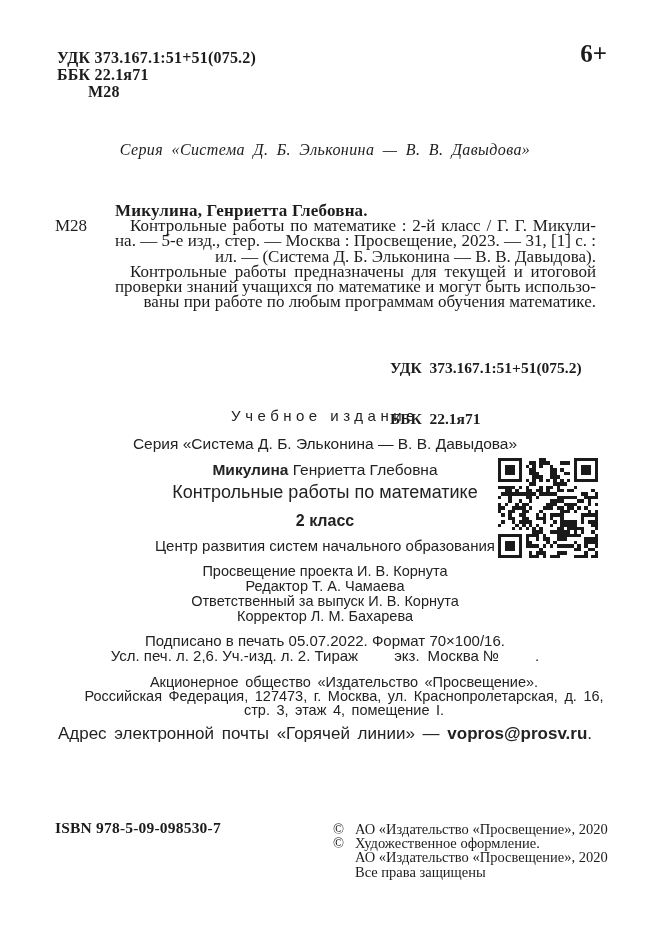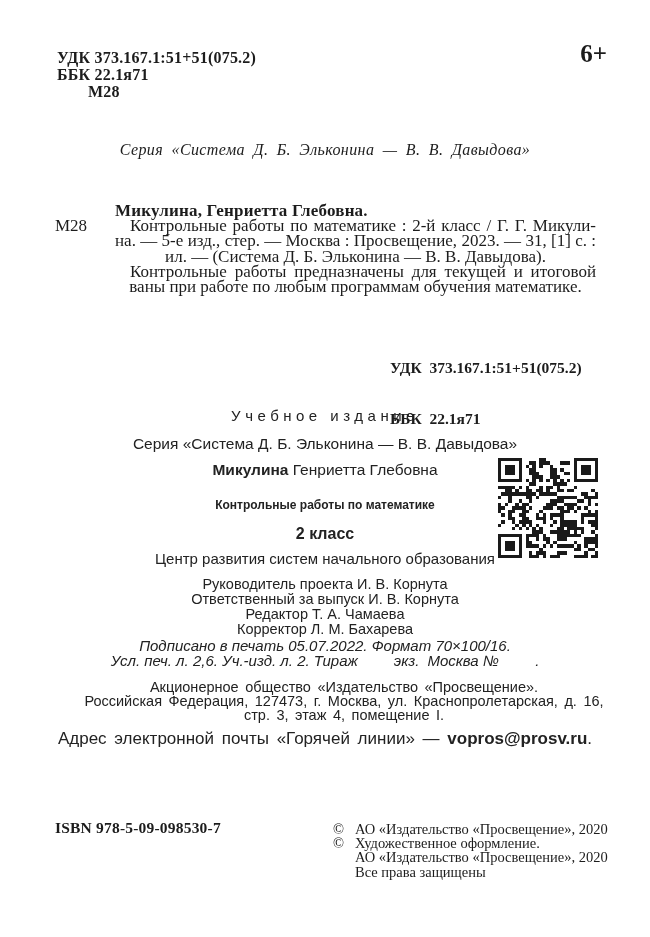--- a/index.html
+++ b/index.html
@@ -24,43 +24,43 @@
     text-align:center;font-style:italic;font-size:16px;word-spacing:4px;letter-spacing:.4px;
   }
   
   .biblio{
     position:absolute;left:115px;top:203px;width:481px;
     font-size:17px;line-height:15.2px;
   }
   .biblio .author-heading{font-weight:bold;letter-spacing:.2px;}
   .biblio .margin-code{position:absolute;left:-60px;top:15px;}
   .jline{text-align:justify;text-align-last:justify;}
-  .jline-last{text-align:center;}
+  .jline-last{text-align:right;}
   .indent{text-indent:15px;}
   .isbn-line{padding-left:15px;}
   .udk-right{
     position:absolute;left:390px;top:325px;
     font-weight:bold;font-size:15.5px;line-height:17px;white-space:pre;
   }
   
   .imprint{
     position:absolute;left:0;right:0;top:408px;text-align:center;
     font-family:"Liberation Sans","DejaVu Sans",sans-serif;
     font-size:15px;line-height:15px;color:#222;
   }
   .edition-type{letter-spacing:4.5px;font-size:15px;}
   .imprint-series{margin-top:13px;font-size:15.5px;}
   .imprint-author{margin-top:11px;font-size:15.5px;}
   .imprint-author .surname{font-weight:bold;}
-  .imprint-title{margin-top:21px;font-size:12px;font-weight:bold;}
+  .imprint-title{margin-top:8px;font-size:18px;font-weight:normal;}
   .imprint-grade{margin-top:13px;font-size:16px;font-weight:bold;}
   .imprint-center{margin-top:10px;font-size:15px;text-align:center;}
   .credits{margin-top:11px;line-height:14.9px;font-size:14.5px;}
   .credits .name{}
-  .print-info{margin-top:1px;font-size:15px;line-height:15.5px;font-style:italic;}
+  .print-info{margin-top:9px;font-size:15px;line-height:15.5px;}
   .spacer-w{display:inline-block;width:36px;}
   .spacer-n{display:inline-block;width:8px;}
   .publisher{margin-top:11px;font-size:14.5px;line-height:14px;word-spacing:2.5px;padding-left:38px;}
   .email-line{margin-top:9px;font-size:17px;word-spacing:3px;}
   .email-line .email{font-weight:bold;}
   
   .qr{position:absolute;left:498px;top:458px;width:100px;height:100px;}
   
   .footer-isbn{
     position:absolute;left:55px;top:819px;
@@ -86,40 +86,41 @@
 
 <div class="series-serif">Серия «Система Д. Б. Эльконина — В. В. Давыдова»</div>
 
 <div class="biblio">
   <div class="author-heading">Микулина, Генриетта Глебовна.</div>
   <div class="margin-code">М28</div>
   <div class="jline indent">Контрольные работы по математике : 2-й класс / Г. Г. Микули-</div>
   <div class="jline">на. — 5-е изд., стер. — Москва : Просвещение, 2023. — 31, [1] с. :</div>
   <div class="jline-last">ил. — (Система Д. Б. Эльконина — В. В. Давыдова).</div>
   <div class="jline indent">Контрольные работы предназначены для текущей и итоговой</div>
+  <div class="jline">проверки знаний учащихся по математике и могут быть использо-</div>
   <div class="jline-last">ваны при работе по любым программам обучения математике.</div>
 </div>
 
 <div class="udk-right">
   <div>УДК  373.167.1:51+51(075.2)</div>
   <div>ББК  22.1я71</div>
 </div>
 
 <div class="imprint">
   <div class="edition-type">Учебное издание</div>
   <div class="imprint-series">Серия «Система Д. Б. Эльконина — В. В. Давыдова»</div>
   <div class="imprint-author"><span class="surname">Микулина</span><span> Генриетта Глебовна</span></div>
   <div class="imprint-title">Контрольные работы по математике</div>
   <div class="imprint-grade">2 класс</div>
   <div class="imprint-center">Центр развития систем начального образования</div>
 
   <div class="credits">
-    <div><span>Руководитель проекта</span> <span class="name">И. В. Корнута</span></div>
+    <div><span>Просвещение проекта</span> <span class="name">И. В. Корнута</span></div>
+    <div><span>Редактор</span> <span class="name">Т. А. Чамаева</span></div>
     <div><span>Ответственный за выпуск</span> <span class="name">И. В. Корнута</span></div>
-    <div><span>Редактор</span> <span class="name">Т. А. Чамаева</span></div>
     <div><span>Корректор</span> <span class="name">Л. М. Бахарева</span></div>
   </div>
 
   <div class="print-info">
     <div>Подписано в печать 05.07.2022. Формат 70×100/16.</div>
     <div><span>Усл. печ. л. 2,6. Уч.-изд. л. 2. Тираж</span><span class="spacer-w"></span><span>экз.</span><span class="spacer-n"></span><span>Москва №</span><span class="spacer-w"></span><span>.</span></div>
   </div>
 
   <div class="publisher">
     <div>Акционерное общество «Издательство «Просвещение».</div>

